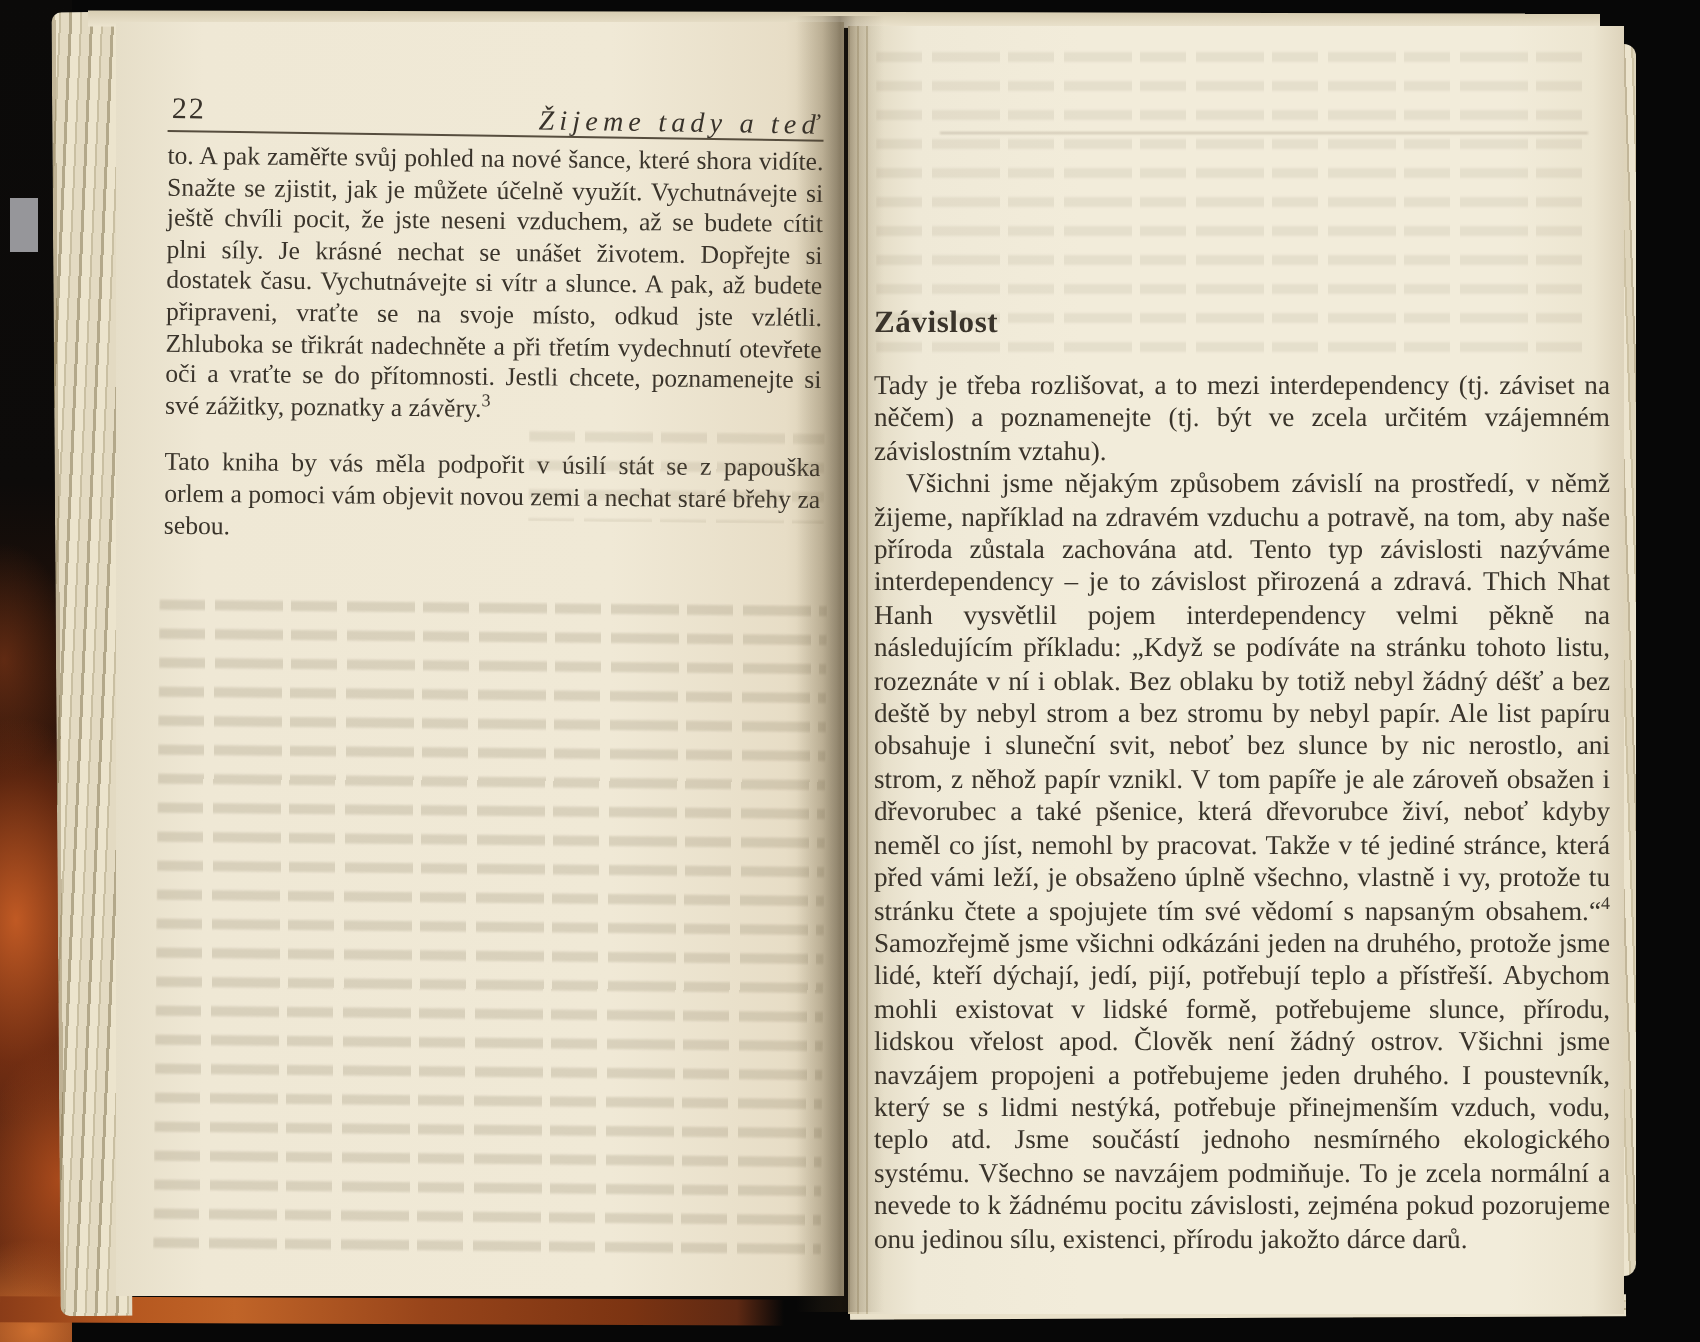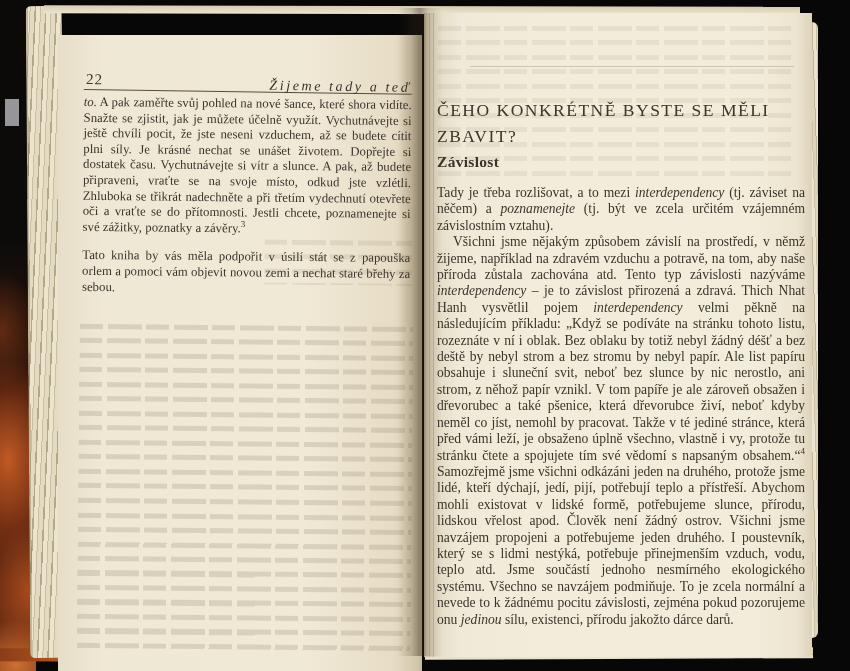--- a/index.html
+++ b/index.html
@@ -50,21 +50,20 @@
   .edge-bottom-right {
     position: absolute; left: 425px; top: 648px; width: 388px; height: 11px;
     transform: rotate(-.25deg);
     background: repeating-linear-gradient(180deg, #e9e1ca 0 3px, #cdc2a4 3px 4px, #ded4ba 4px 7px, #b6aa8b 7px 8px);
   }
 
   
   .page-left {
     position: absolute; left: 58px; top: 11px; width: 364px; height: 637px;
     background: linear-gradient(90deg, #e6dec8 0%, #efe8d5 12%, #f0e9d6 68%, #e7ddc6 92%, #d2c6a9 99%, #c3b697 100%);
-    margin-top: 24px;
   }
   .lp-content { position: absolute; inset: 0; transform: rotate(.55deg); transform-origin: 40px 40px; }
   .lp-header {
     position: absolute; left: 26px; top: 30px; width: 328px; height: 26px;
     border-bottom: 1.6px solid #564d3e; transform: rotate(.3deg);
   }
   .lp-num { position: absolute; left: 2px; bottom: 1px; font-size: 15px; letter-spacing: 1px; color: #39332b; }
   .lp-running { position: absolute; right: 0; bottom: -2px; font-style: italic; font-size: 14px; letter-spacing: 2.6px; color: #39332b; white-space: nowrap; }
   .lp-body {
     position: absolute; left: 26px; top: 60px; width: 328px;
@@ -86,21 +85,21 @@
     font-size: 17.5px; line-height: 26px; letter-spacing: 1.5px;
     font-weight: normal; color: #3c352b;
   }
   .rp-section { position: absolute; left: 13px; top: 140px; font-size: 15.5px; font-weight: bold; letter-spacing: .3px; color: #3a342b; text-align: right; }
   .rp-body {
     position: absolute; left: 13px; top: 172px; width: 368px;
     font-size: 13.6px; line-height: 16.4px; text-align: justify; color: #3a342b;
   }
   .rp-body .para.indent { text-indent: 16px; }
 
-  .it { font-style: italic; }
+  .it { }
   sup { font-size: 9px; line-height: 0; }
 
   
   .ghost {
     position: absolute; filter: blur(.6px);
     background: repeating-linear-gradient(180deg, rgba(122,108,82,.26) 1px 6px, rgba(0,0,0,0) 6px 15.5px);
     -webkit-mask-image: repeating-linear-gradient(90deg, #000 0 23px, rgba(0,0,0,0) 23px 28px, #000 28px 62px, rgba(0,0,0,0) 62px 66px);
     mask-image: repeating-linear-gradient(90deg, #000 0 23px, rgba(0,0,0,0) 23px 28px, #000 28px 62px, rgba(0,0,0,0) 62px 66px);
   }
   .ghost-main-left  { left: 24px; top: 288px; width: 334px; height: 332px; opacity: .75; }
@@ -142,21 +141,20 @@
         <div class="para"><span>Tato kniha by vás měla podpořit v úsilí stát se z papouška orlem a pomoci vám objevit novou zemi a nechat staré břehy za sebou.</span></div>
       </div>
       <div class="ghost ghost-small-left"></div>
       <div class="ghost ghost-main-left"></div>
     </div>
   </div>
 
   <div class="page-right">
     <div class="ghost ghost-top-right"></div>
     <div class="rp-ghostline"></div>
-    <h1 class="rp-title">ČEHO KONKRÉTNĚ BYSTE SE MĚLI ZBAVIT?</h1>
     <h2 class="rp-section">Závislost</h2>
     <div class="rp-body">
       <div class="para"><span>Tady je třeba rozlišovat, a to mezi </span><span class="it">interdependency</span><span> (tj. záviset na něčem) a </span><span class="it">poznamenejte</span><span> (tj. být ve zcela určitém vzájemném závislostním vztahu).</span></div>
       <div class="para indent"><span>Všichni jsme nějakým způsobem závislí na prostředí, v němž žijeme, například na zdravém vzduchu a potravě, na tom, aby naše příroda zůstala zachována atd. Tento typ závislosti nazýváme </span><span class="it">interdependency</span><span> – je to závislost přirozená a zdravá. Thich Nhat Hanh vysvětlil pojem </span><span class="it">interdependency</span><span> velmi pěkně na následujícím příkladu: „Když se podíváte na stránku tohoto listu, rozeznáte v ní i oblak. Bez oblaku by totiž nebyl žádný déšť a bez deště by nebyl strom a bez stromu by nebyl papír. Ale list papíru obsahuje i sluneční svit, neboť bez slunce by nic nerostlo, ani strom, z něhož papír vznikl. V tom papíře je ale zároveň obsažen i dřevorubec a také pšenice, která dřevorubce živí, neboť kdyby neměl co jíst, nemohl by pracovat. Takže v té jediné stránce, která před vámi leží, je obsaženo úplně všechno, vlastně i vy, protože tu stránku čtete a spojujete tím své vědomí s napsaným obsahem.“</span><sup>4</sup><span> Samozřejmě jsme všichni odkázáni jeden na druhého, protože jsme lidé, kteří dýchají, jedí, pijí, potřebují teplo a přístřeší. Abychom mohli existovat v lidské formě, potřebujeme slunce, přírodu, lidskou vřelost apod. Člověk není žádný ostrov. Všichni jsme navzájem propojeni a potřebujeme jeden druhého. I poustevník, který se s lidmi nestýká, potřebuje přinejmenším vzduch, vodu, teplo atd. Jsme součástí jednoho nesmírného ekologického systému. Všechno se navzájem podmiňuje. To je zcela normální a nevede to k žádnému pocitu závislosti, zejména pokud pozorujeme onu </span><span class="it">jedinou</span><span> sílu, existenci, přírodu jakožto dárce darů.</span></div>
     </div>
   </div>
 
   <div class="gutter"></div>
 </div>
 

